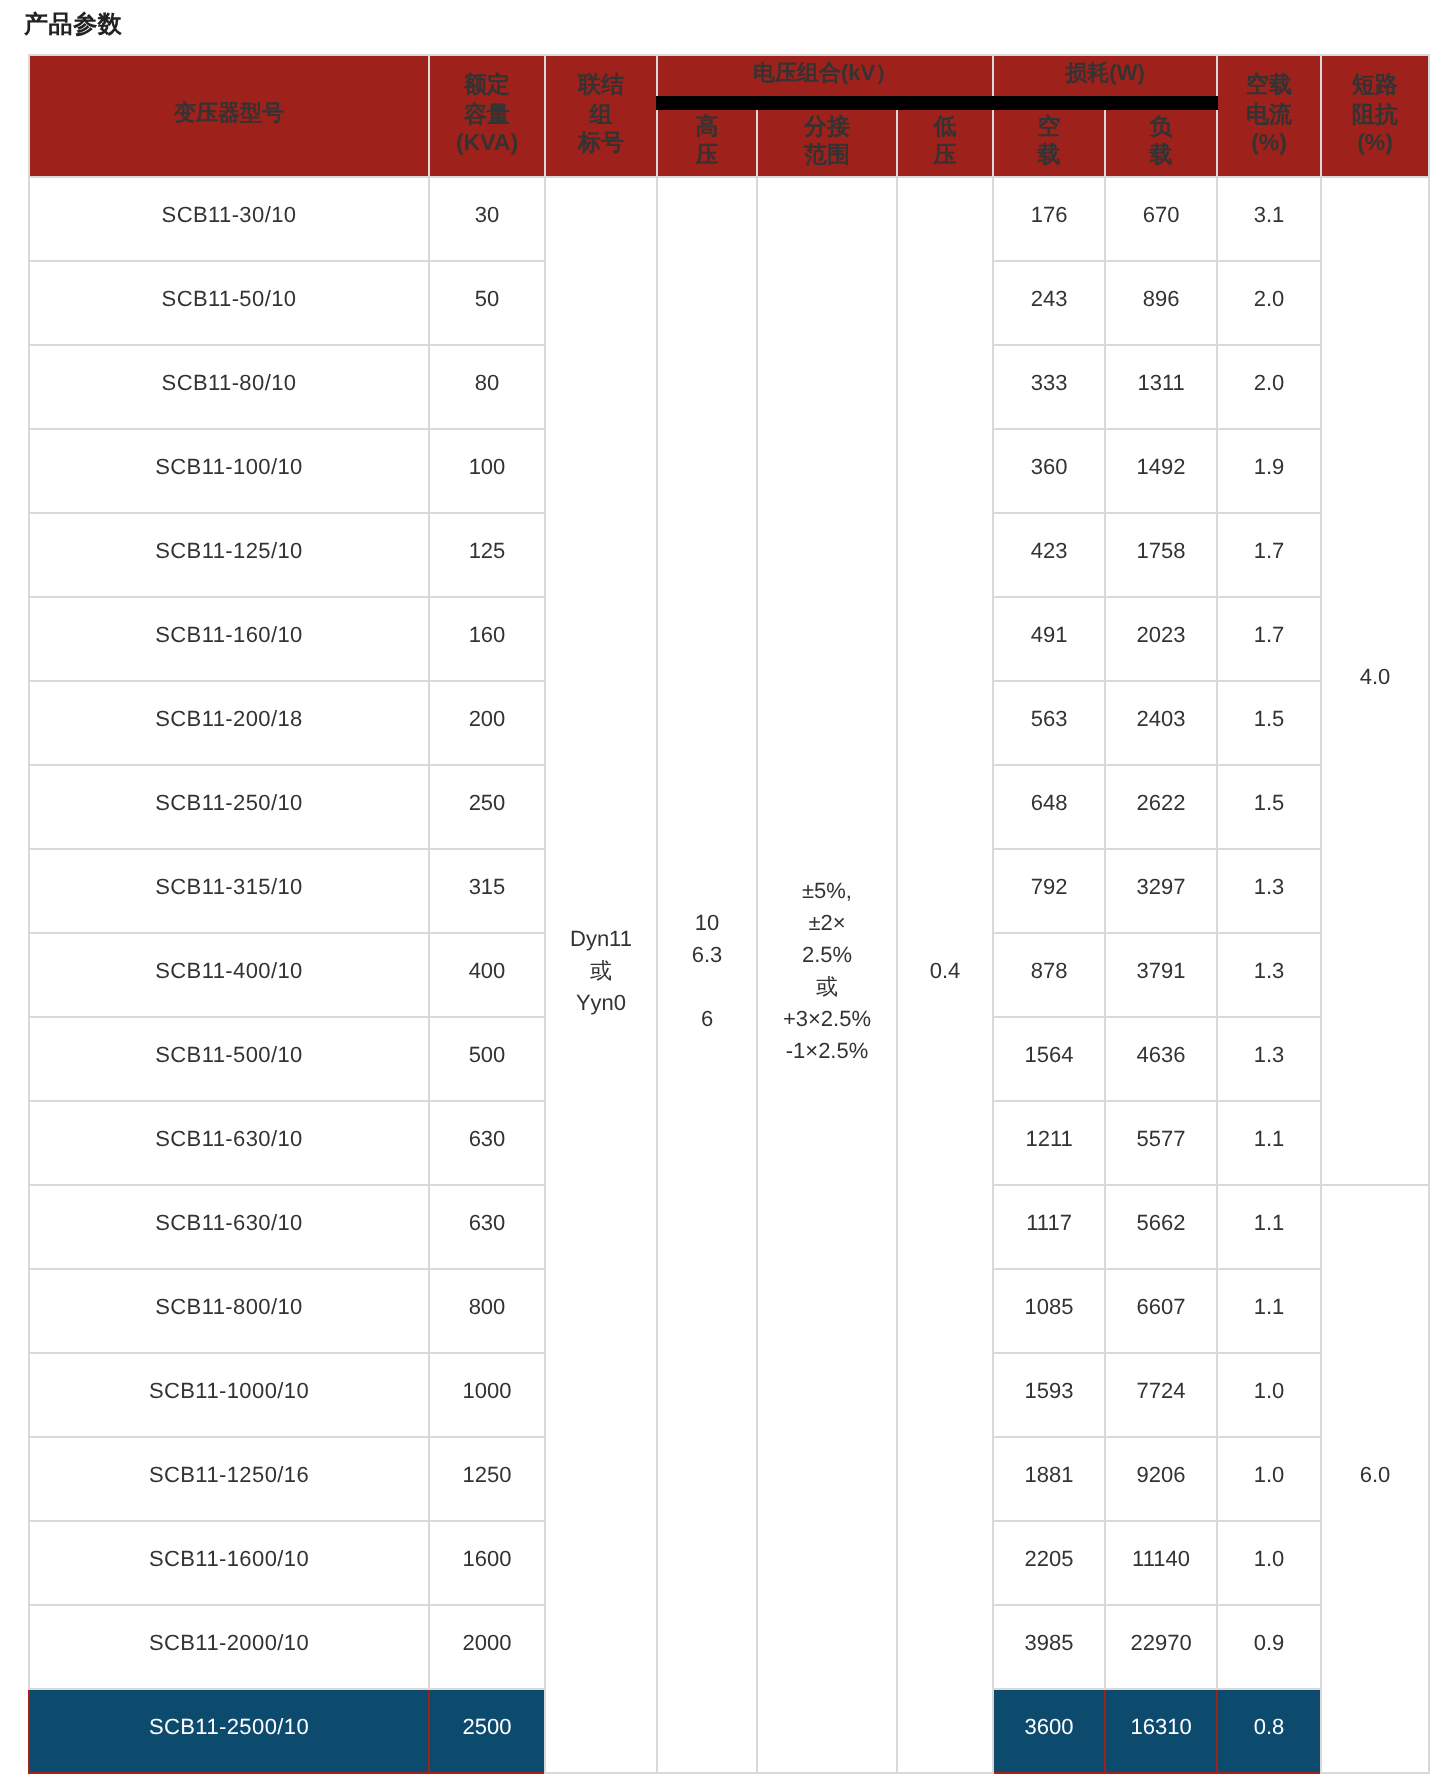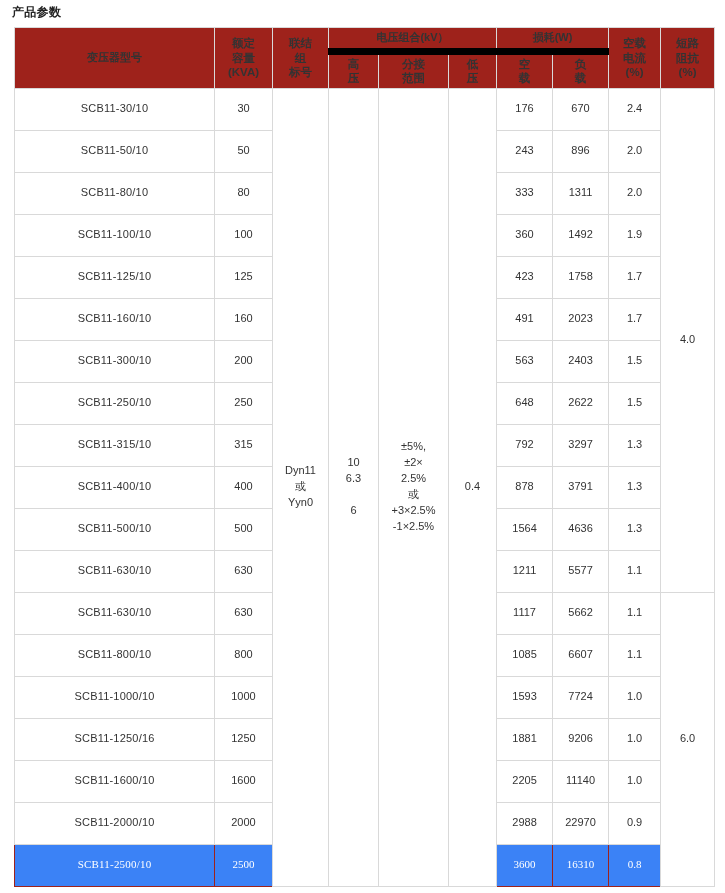--- a/index.html
+++ b/index.html
@@ -57,25 +57,24 @@
   }
   thead th.narrow {
     font-size: 11.5px;
     line-height: 1.25;
     text-align: center;
   }
   tbody tr td {
     height: 37px;
   }
   tbody tr.highlight td {
-    background: #3b82f6;
+    background: #0c4a6e;
     color: #ffffff;
     border-color: #9e221b;
     font-weight: normal;
-    font-family: Liberation Serif, serif;
   }
   td.model {
     font-size: 11.5px;
     letter-spacing: 0.2px;
   }
   td.span-cell {
     font-size: 11.5px;
     line-height: 1.9;
   }
   td.tap-cell {
@@ -183,21 +182,21 @@
             <div>±5%,</div>
             <div>±2×</div>
             <div>2.5%</div>
             <div>或</div>
             <div>+3×2.5%</div>
             <div>-1×2.5%</div>
           </td>
           <td rowspan="19" class="span-cell">0.4</td>
           <td>176</td>
           <td>670</td>
-          <td>2.4</td>
+          <td>3.1</td>
           <td rowspan="12">4.0</td>
         </tr>
         <tr>
           <td class="model">SCB11-50/10</td>
           <td>50</td>
           <td>243</td>
           <td>896</td>
           <td>2.0</td>
         </tr>
         <tr>
@@ -222,21 +221,21 @@
           <td>1.7</td>
         </tr>
         <tr>
           <td class="model">SCB11-160/10</td>
           <td>160</td>
           <td>491</td>
           <td>2023</td>
           <td>1.7</td>
         </tr>
         <tr>
-          <td class="model">SCB11-300/10</td>
+          <td class="model">SCB11-200/18</td>
           <td>200</td>
           <td>563</td>
           <td>2403</td>
           <td>1.5</td>
         </tr>
         <tr>
           <td class="model">SCB11-250/10</td>
           <td>250</td>
           <td>648</td>
           <td>2622</td>
@@ -302,21 +301,21 @@
         <tr>
           <td class="model">SCB11-1600/10</td>
           <td>1600</td>
           <td>2205</td>
           <td>11140</td>
           <td>1.0</td>
         </tr>
         <tr>
           <td class="model">SCB11-2000/10</td>
           <td>2000</td>
-          <td>2988</td>
+          <td>3985</td>
           <td>22970</td>
           <td>0.9</td>
         </tr>
         <tr class="highlight">
           <td class="model">SCB11-2500/10</td>
           <td>2500</td>
           <td>3600</td>
           <td>16310</td>
           <td>0.8</td>
         </tr>

